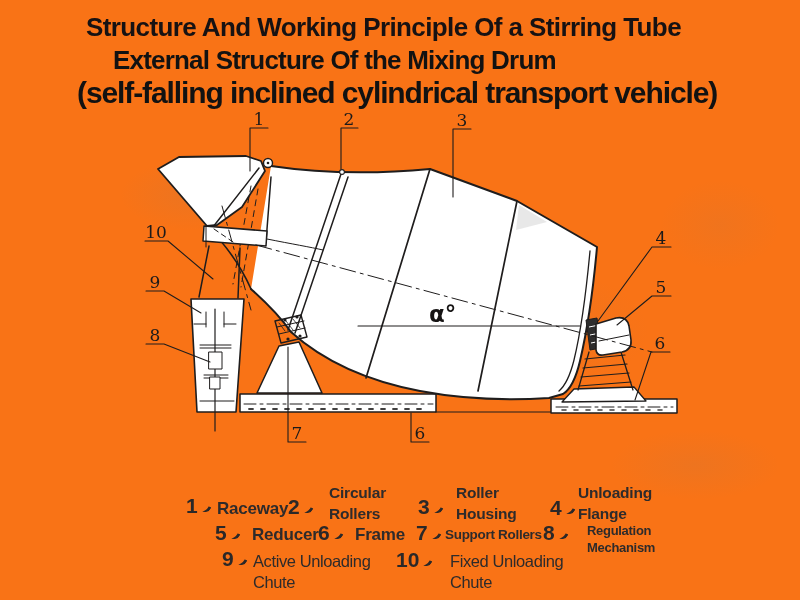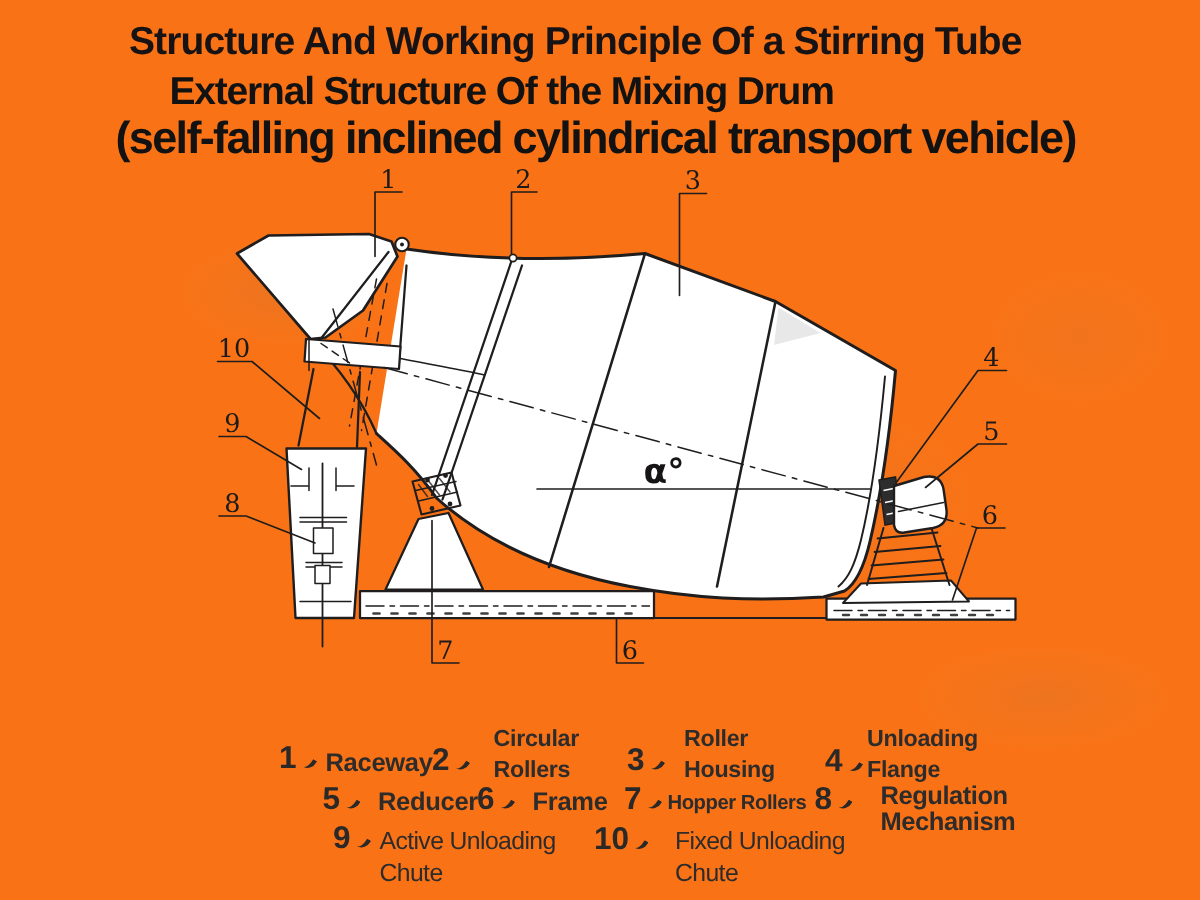--- a/index.html
+++ b/index.html
@@ -24,21 +24,21 @@
   
   .ln{position:absolute;font-size:21px;font-weight:800;color:#2b2828;white-space:nowrap;display:inline-flex;align-items:flex-end;}
   .ln .d{line-height:1;}
   .dun{position:relative;display:inline-block;width:11px;height:12px;margin-left:1px;}
   .dun::before{content:"";position:absolute;left:3px;top:1px;width:5px;height:8px;
       border-right:3.4px solid #2b2828;border-radius:0 0 7px 0;transform:rotate(30deg);}
   .lb{position:absolute;font-size:17px;font-weight:700;color:#2e2b2b;letter-spacing:-0.2px;white-space:nowrap;}
   .lb2{position:absolute;display:flex;flex-direction:column;font-size:15.5px;line-height:20.5px;
       font-weight:700;color:#2e2b2b;letter-spacing:-0.2px;white-space:nowrap;}
   .lbs{position:absolute;font-size:13.5px;font-weight:700;color:#2e2b2b;letter-spacing:-0.3px;white-space:nowrap;}
-  .lbs2{position:absolute;display:flex;flex-direction:column;font-size:17px;line-height:16.5px;
+  .lbs2{position:absolute;display:flex;flex-direction:column;font-size:13px;line-height:16.5px;
       font-weight:700;color:#2e2b2b;letter-spacing:-0.3px;white-space:nowrap;}
   .lbw{position:absolute;display:flex;flex-direction:column;font-size:16.5px;line-height:21px;
       font-weight:400;color:#2e2b2b;letter-spacing:-0.4px;white-space:nowrap;}
   
   .smudge{position:absolute;pointer-events:none;}
 </style>
 </head>
 <body>
 
 <div class="stage">
@@ -226,21 +226,21 @@
     <span class="ln" style="left:318px;top:522px">
         <span class="d">6</span>
         <span class="dun"></span>
       </span>
     <span class="lb" style="left:355px;top:525px">Frame</span>
 
     <span class="ln" style="left:416px;top:522px">
         <span class="d">7</span>
         <span class="dun"></span>
       </span>
-    <span class="lbs" style="left:445px;top:527px">Hopper Rollers</span>
+    <span class="lbs" style="left:445px;top:527px">Support Rollers</span>
 
     <span class="ln" style="left:543px;top:522px">
         <span class="d">8</span>
         <span class="dun"></span>
       </span>
     <span class="lbs2" style="left:587px;top:523px">
         <span>Regulation</span>
         <span>Mechanism</span>
       </span>
 

